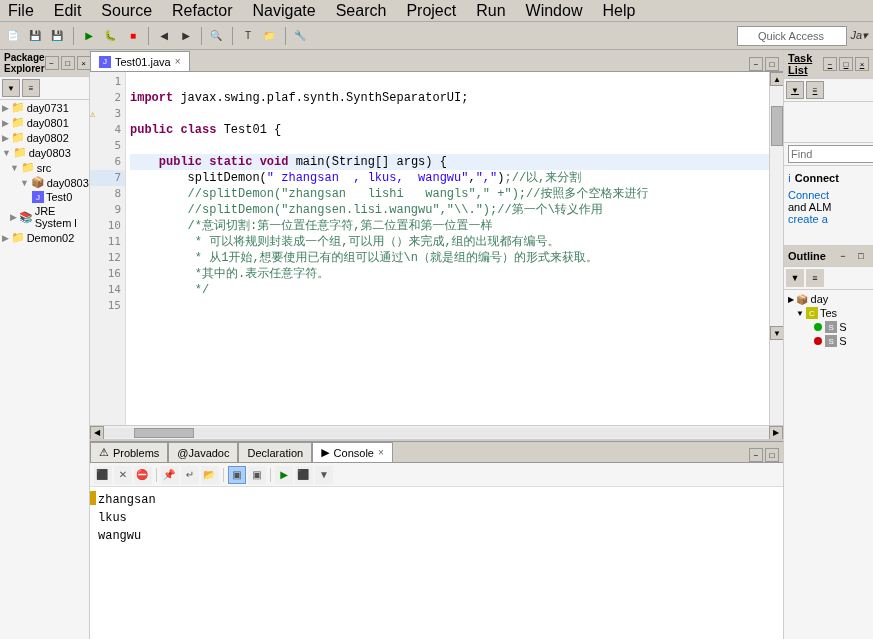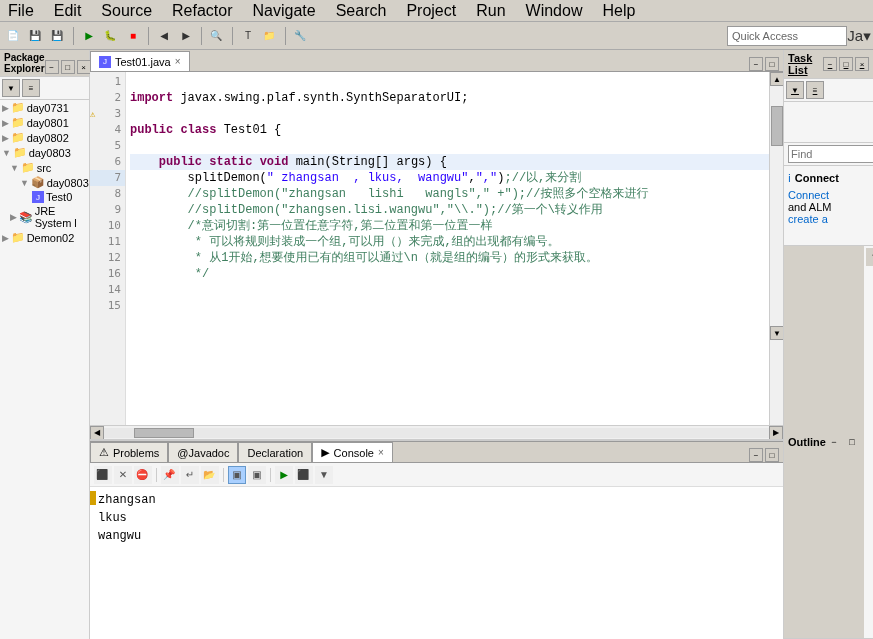--- a/index.html
+++ b/index.html
@@ -6,21 +6,21 @@
     body { font-family: 'Segoe UI', Tahoma, sans-serif; font-size: 12px; background: #f0f0f0; overflow: hidden; width: 873px; height: 639px; display: flex; flex-direction: column; }
 
     
     .menubar { background: #d4d0c8; height: 22px; display: flex; align-items: center; padding: 0 4px; gap: 12px; border-bottom: 1px solid #aaa; flex-shrink: 0; }
     .menubar-item { font-size: 16px; cursor: pointer; padding: 2px 4px; color: #000000; }
 
     
     .toolbar { background: #d4d0c8; height: 28px; display: flex; align-items: center; padding: 2px 4px; gap: 2px; border-bottom: 1px solid #aaa; flex-shrink: 0; }
     .toolbar-btn { width: 20px; height: 20px; background: #d4d0c8; border: 1px solid transparent; cursor: pointer; display: flex; align-items: center; justify-content: center; font-size: 10px; color: #333; }
     .toolbar-separator { width: 1px; height: 18px; background: #999; margin: 0 3px; }
-    .quick-access { margin-left: auto; background: white; border: 1px solid #999; height: 20px; width: 120px; display: flex; align-items: center; padding: 0 4px; font-size: 11px; color: #666; }
+    .quick-access { margin-left: auto; background: white; border: 1px solid #999; height: 20px; width: 110px; display: flex; align-items: center; padding: 0 20px; font-size: 11px; color: #666; }
     .toolbar-right-icons { display: flex; gap: 2px; align-items: center; }
 
     
     .main-area { display: flex; flex: 1; overflow: hidden; }
 
     
     .left-panel { width: 90px; background: #f5f5f5; border-right: 1px solid #ccc; display: flex; flex-direction: column; flex-shrink: 0; }
 
     .tree-item { display: flex; align-items: center; padding: 1px 2px; cursor: pointer; font-size: 11px; }
 
@@ -129,28 +129,28 @@
   <button class="toolbar-btn">🔍</button>
   <div class="toolbar-separator"></div>
   <button class="toolbar-btn">T</button>
   <button class="toolbar-btn">📁</button>
   <div class="toolbar-separator"></div>
   <button class="toolbar-btn">🔧</button>
   <div class="quick-access">
     <span>Quick Access</span>
   </div>
   <div class="toolbar-right-icons">
-    <button class="toolbar-btn" style="font-size:15px;">Ja▾</button>
+    <button class="toolbar-btn" style="font-size:11px;font-style:italic;">Ja▾</button>
   </div>
 </div>
 
 <div class="main-area">
 
   <div class="left-panel">
-    <div style="background:#d4d0c8; padding:2px 4px; font-size:11px; font-weight:bold; border-bottom:1px solid #ccc; display:flex; justify-content:space-between; align-items:flex-end;">
+    <div style="background:#d4d0c8; padding:2px 4px; font-size:11px; font-weight:bold; border-bottom:1px solid #ccc; display:flex; justify-content:space-between; align-items:center;">
       <span style="font-size:10px;">Package Explorer</span>
       <div style="display:flex; gap:2px;">
         <button class="win-btn">−</button>
         <button class="win-btn">□</button>
         <button class="win-btn">×</button>
       </div>
     </div>
     <div style="display:flex; padding:2px; gap:2px; border-bottom:1px solid #ccc;">
       <button class="win-btn" style="width:18px;height:18px;">▼</button>
       <button class="win-btn" style="width:18px;height:18px;">≡</button>
@@ -245,20 +245,21 @@
           <div class="code-line">&nbsp;</div>
           <div class="code-line"><span class="kw">public</span> <span class="kw">class</span> Test01 {</div>
           <div class="code-line">&nbsp;</div>
           <div class="code-line" style="background:#e8f0fb;">    <span class="kw">public</span> <span class="kw">static</span> <span class="kw">void</span> main(String[] args) {</div>
           <div class="code-line">        <span style="color:#000;">splitDemon(</span><span class="st">"&nbsp;zhangsan&nbsp;&nbsp;,&nbsp;lkus,&nbsp;&nbsp;wangwu"</span>,<span class="st">","</span>)<span class="cm">;//以,来分割</span></div>
           <div class="code-line">        <span class="cm">//splitDemon("zhangsan&nbsp;&nbsp;&nbsp;lishi&nbsp;&nbsp;&nbsp;wangls","&nbsp;+");//按照多个空格来进行</span></div>
           <div class="code-line">        <span class="cm">//splitDemon("zhangsen.lisi.wangwu","\\.");//第一个\转义作用</span></div>
           <div class="code-line">        <span class="cm">/*意词切割:第一位置任意字符,第二位置和第一位置一样</span></div>
           <div class="code-line">        <span class="cm">&nbsp;* 可以将规则封装成一个组,可以用（）来完成,组的出现都有编号。</span></div>
           <div class="code-line">        <span class="cm">&nbsp;* 从1开始,想要使用已有的组可以通过\n（就是组的编号）的形式来获取。</span></div>
+          <div class="code-line">        <span class="cm">&nbsp;*其中的.表示任意字符。</span></div>
           <div class="code-line">        <span class="cm">&nbsp;*/</span></div>
         </div>
         <div class="scrollbar-v">
           <div class="scrollbar-btn">▲</div>
           <div style="flex:1; position:relative; background:#f0f0f0; height:240px;">
             <div class="scrollbar-thumb"></div>
           </div>
           <div class="scrollbar-btn">▼</div>
         </div>
       </div>
@@ -351,21 +352,21 @@
     <div style="padding:4px; border-bottom:1px solid #ccc; min-height:80px;">
       <div style="display:flex; align-items:center; gap:4px; margin-bottom:4px;">
         <span style="font-size:11px; color:#0066cc;">ℹ</span>
         <span style="font-size:11px; font-weight:bold;">Connect</span>
       </div>
       <div style="font-size:11px; color:#0066cc; cursor:pointer;">Connect</div>
       <div style="font-size:11px;">and ALM</div>
       <div style="font-size:11px; color:#0066cc; cursor:pointer;">create a</div>
     </div>
 
-    <div style="flex:1; display:flex; flex-direction:row; overflow:hidden;">
+    <div style="flex:1; display:flex; flex-direction:column; overflow:hidden;">
       <div class="right-panel-header">
         <span>Outline</span>
         <div class="right-panel-controls">
           <button class="right-panel-btn">−</button>
           <button class="right-panel-btn">□</button>
         </div>
       </div>
       <div style="display:flex; padding:2px; gap:2px; border-bottom:1px solid #ccc;">
         <button class="right-panel-btn" style="width:18px;height:18px;">▼</button>
         <button class="right-panel-btn" style="width:18px;height:18px;">≡</button>

